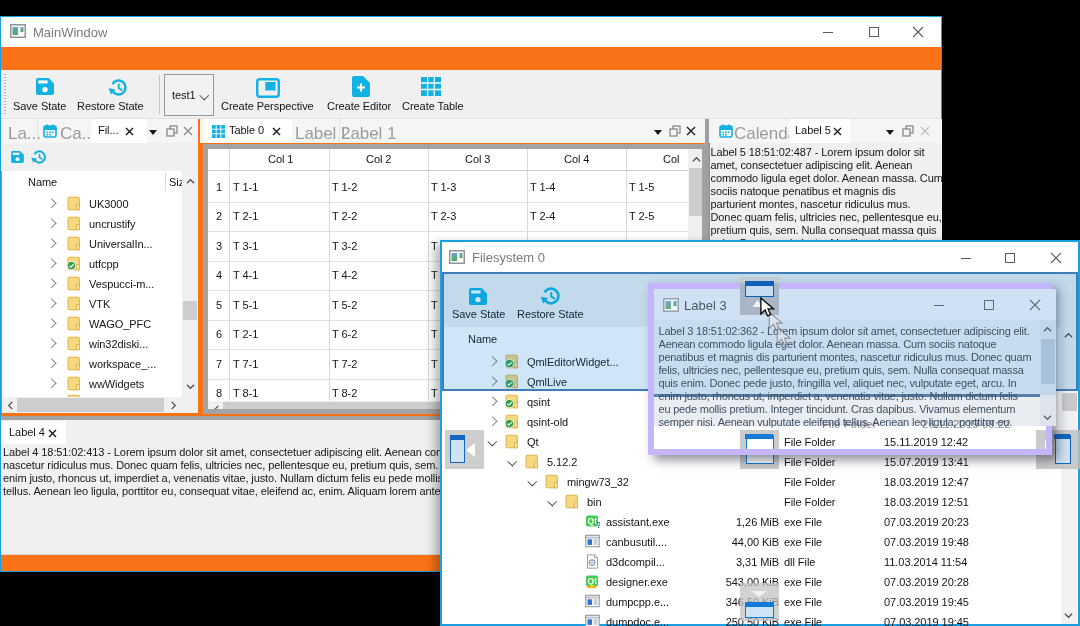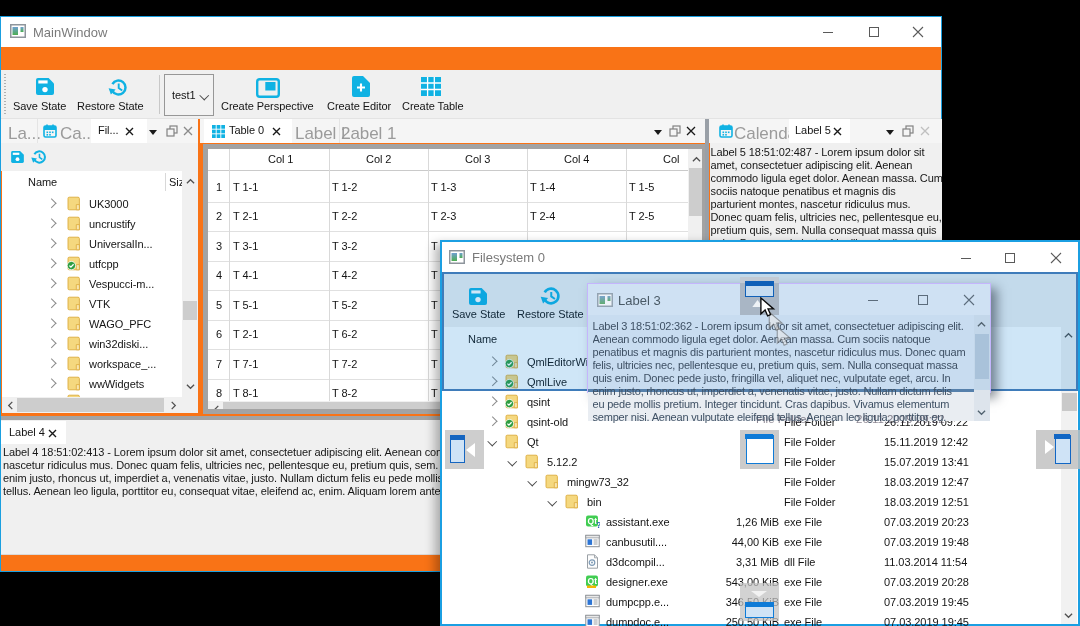--- a/index.html
+++ b/index.html
@@ -604,21 +604,21 @@
     <div class="abs" style="left:-1.5px;top:-1.5px;width:16px;height:5px;background:#1166c4;"></div>
   </div>
 <div class="abs" style="left:740px;top:583px;width:39px;height:38px;background:rgba(193,193,193,0.72);"></div>
 <svg class="abs" style="left:751px;top:590.5px;" width="16" height="6" viewBox="0 0 16 6">
     <path d="M0,0 H16 L8,6 Z" fill="#f2f2f2"></path>
   </svg>
 <div class="abs" style="left:745px;top:602.5px;width:29px;height:15px;background:#cfe3f6;border:1.5px solid #0f7bd7;">
     <div class="abs" style="left:-1.5px;top:-1.5px;width:29px;height:5px;background:#0f7bd7;"></div>
   </div>
 
-<div class="abs" id="label3" style="left:587px;top:283px;width:404px;height:110px;border:1px solid #c4b5fd;box-shadow:6px 5px 10px rgba(25,35,50,0.5);">
+<div class="abs" id="label3" style="left:648px;top:283px;width:404px;height:172px;border:6px solid #c4b5fd;box-shadow:6px 5px 10px rgba(25,35,50,0.5);">
   <div class="abs" style="left:0;top:0;width:402px;height:31px;background:#cfe1f3;">
     <div class="abs" style="left:9px;top:9px;"><svg width="16" height="14" viewBox="0 0 16 14">
           <rect x="0.75" y="0.75" width="14.5" height="12.5" fill="#eef3f8" stroke="#93a3b2" stroke-width="1.5"></rect>
           <rect x="2.5" y="3" width="5.5" height="8" fill="url(#gC)"></rect>
           <rect x="10.5" y="3" width="3" height="5" fill="url(#gC)"></rect>
           <defs>
             <linearGradient id="gC" x1="0" y1="0" x2="0" y2="1">
               <stop offset="0" stop-color="#7aa3cc"></stop>
               <stop offset="1" stop-color="#62ad72"></stop>
             </linearGradient>

